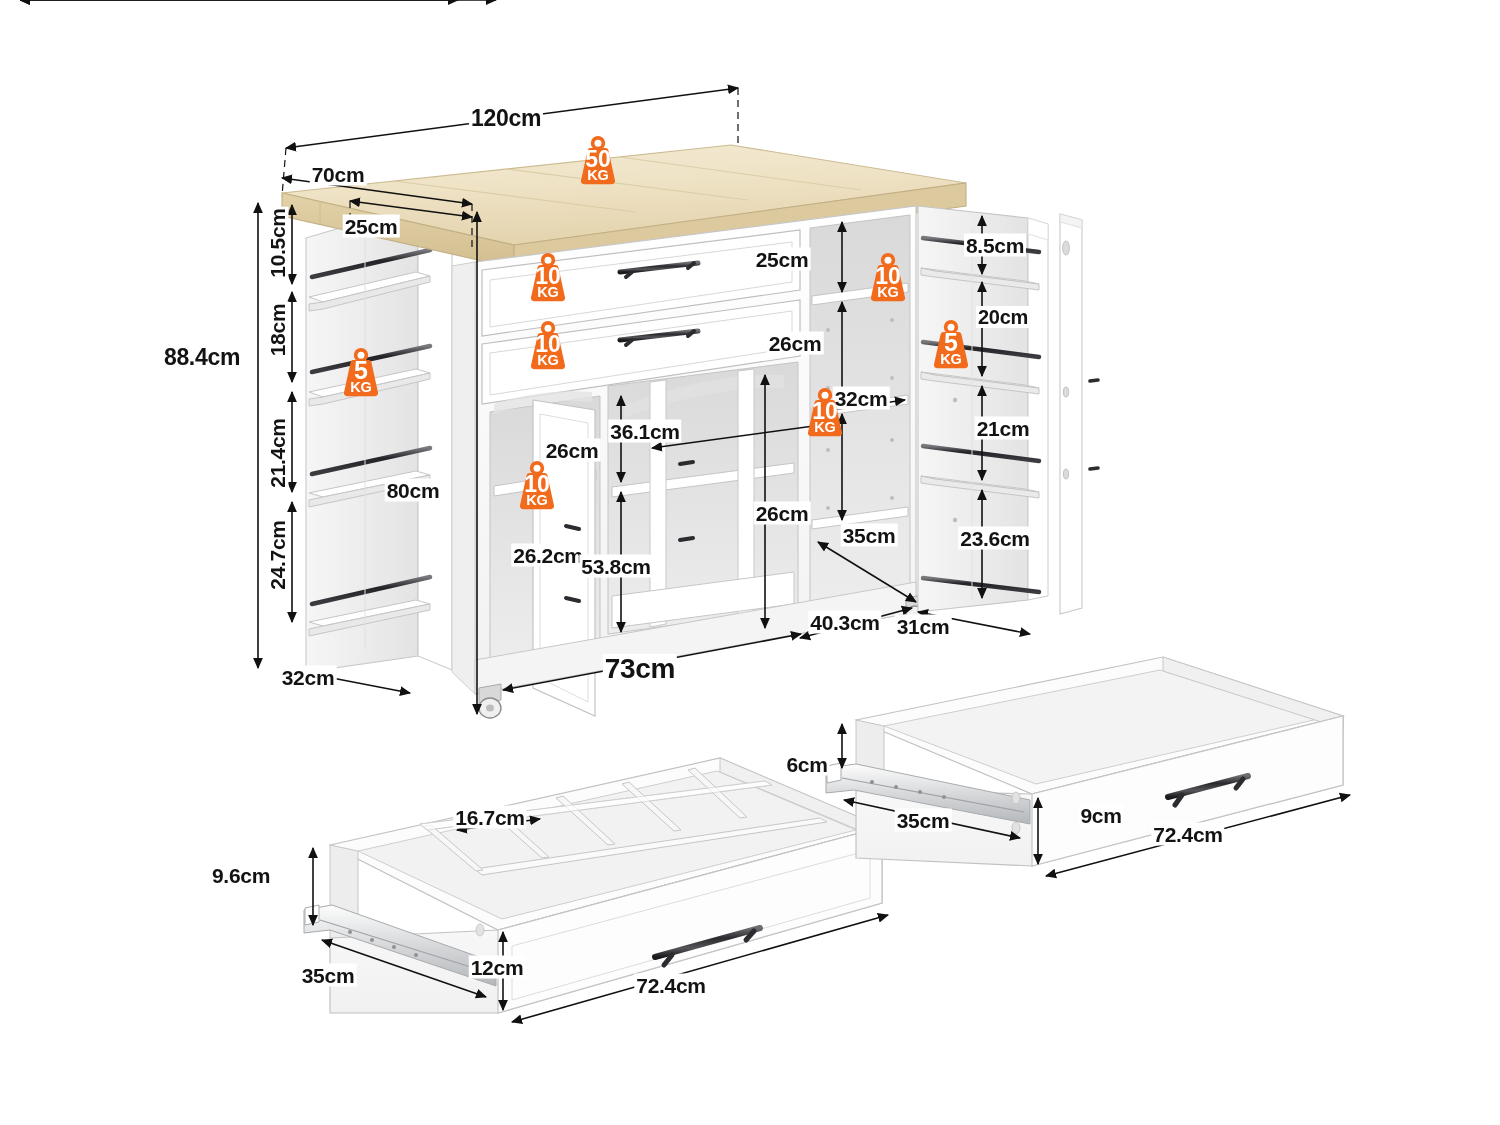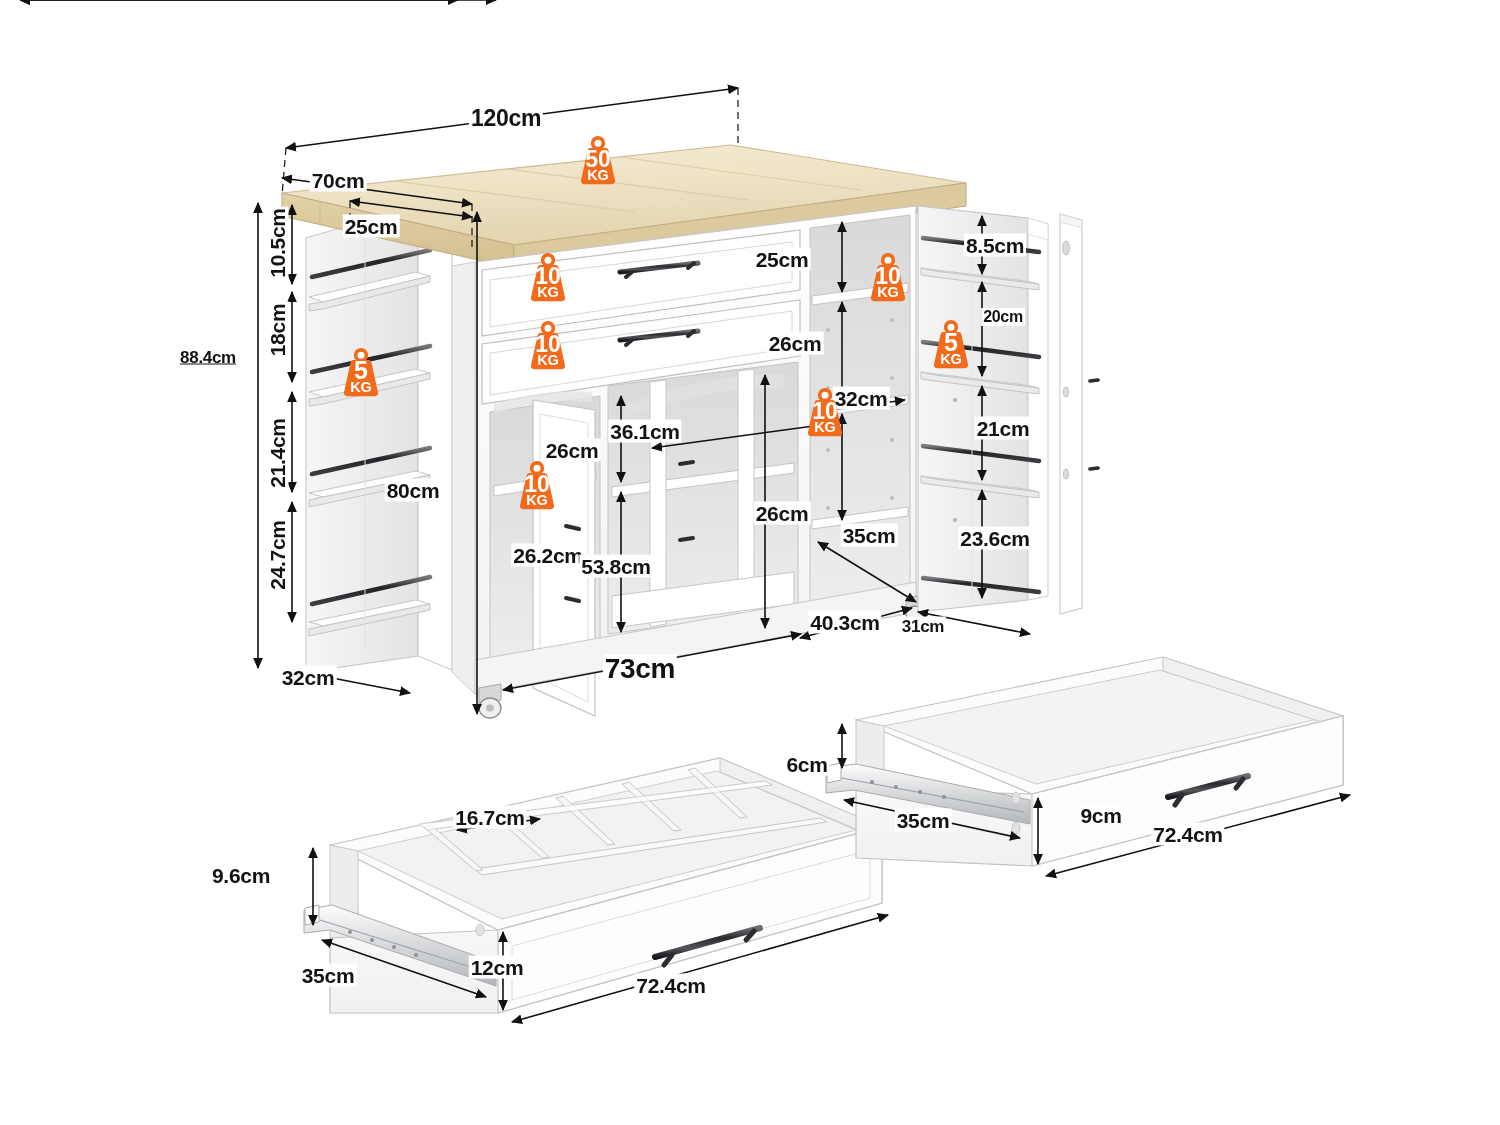--- a/index.html
+++ b/index.html
@@ -446,43 +446,43 @@
 
     <line x1="1018" y1="798" x2="1018" y2="864"></line>
 
     <line x1="1026" y1="876" x2="1330" y2="795"></line>
   </g>
 
 </svg>
 
 <div id="labels">
       <div class="dimlabel" style="font-size: 23px; left: 486px; top: 118px; transform: translate(-50%, -50%);">120cm</div>
-      <div class="dimlabel" style="font-size: 21px; left: 318px; top: 180px; transform: translate(-50%, -50%);">70cm</div>
+      <div class="dimlabel" style="font-size: 21px; left: 318px; top: 174px; transform: translate(-50%, -50%);">70cm</div>
       <div class="dimlabel" style="font-size: 21px; left: 351px; top: 226px; transform: translate(-50%, -50%);">25cm</div>
-      <div class="dimlabel" style="font-size: 17px; left: 188px; top: 357px; transform: translate(-50%, -50%); text-decoration: underline;">88.4cm</div>
+      <div class="dimlabel" style="font-size: 23px; left: 182px; top: 357px; transform: translate(-50%, -50%);">88.4cm</div>
       <div class="dimlabel vert" style="font-size: 21px; left: 257px; top: 243px; transform: translate(-50%, -50%) rotate(-90deg);">10.5cm</div>
       <div class="dimlabel vert" style="font-size: 21px; left: 257px; top: 330px; transform: translate(-50%, -50%) rotate(-90deg);">18cm</div>
       <div class="dimlabel vert" style="font-size: 21px; left: 257px; top: 453px; transform: translate(-50%, -50%) rotate(-90deg);">21.4cm</div>
       <div class="dimlabel vert" style="font-size: 21px; left: 257px; top: 555px; transform: translate(-50%, -50%) rotate(-90deg);">24.7cm</div>
       <div class="dimlabel" style="font-size: 21px; left: 288px; top: 677px; transform: translate(-50%, -50%);">32cm</div>
       <div class="dimlabel" style="font-size: 21px; left: 393px; top: 490px; transform: translate(-50%, -50%); text-align: right;">80cm</div>
       <div class="dimlabel" style="font-size: 21px; left: 762px; top: 259px; transform: translate(-50%, -50%);">25cm</div>
       <div class="dimlabel" style="font-size: 21px; left: 775px; top: 343px; transform: translate(-50%, -50%);">26cm</div>
       <div class="dimlabel" style="font-size: 21px; left: 841px; top: 398px; transform: translate(-50%, -50%);">32cm</div>
       <div class="dimlabel" style="font-size: 21px; left: 762px; top: 513px; transform: translate(-50%, -50%);">26cm</div>
       <div class="dimlabel" style="font-size: 21px; left: 849px; top: 535px; transform: translate(-50%, -50%);">35cm</div>
       <div class="dimlabel" style="font-size: 21px; left: 552px; top: 450px; transform: translate(-50%, -50%);">26cm</div>
       <div class="dimlabel" style="font-size: 21px; left: 528px; top: 555px; transform: translate(-50%, -50%);">26.2cm</div>
       <div class="dimlabel" style="font-size: 21px; left: 625px; top: 431px; transform: translate(-50%, -50%);">36.1cm</div>
       <div class="dimlabel" style="font-size: 21px; left: 596px; top: 566px; transform: translate(-50%, -50%);">53.8cm</div>
       <div class="dimlabel" style="font-size: 28px; left: 620px; top: 669px; transform: translate(-50%, -50%);">73cm</div>
       <div class="dimlabel" style="font-size: 21px; left: 825px; top: 622px; transform: translate(-50%, -50%);">40.3cm</div>
-      <div class="dimlabel" style="font-size: 17px; left: 903px; top: 626px; transform: translate(-50%, -50%);">31cm</div>
+      <div class="dimlabel" style="font-size: 21px; left: 903px; top: 626px; transform: translate(-50%, -50%);">31cm</div>
       <div class="dimlabel" style="font-size: 21px; left: 975px; top: 245px; transform: translate(-50%, -50%);">8.5cm</div>
-      <div class="dimlabel" style="font-size: 16px; left: 983px; top: 317px; transform: translate(-50%, -50%);">20cm</div>
+      <div class="dimlabel" style="font-size: 20px; left: 983px; top: 317px; transform: translate(-50%, -50%);">20cm</div>
       <div class="dimlabel" style="font-size: 21px; left: 983px; top: 428px; transform: translate(-50%, -50%);">21cm</div>
       <div class="dimlabel" style="font-size: 21px; left: 975px; top: 538px; transform: translate(-50%, -50%);">23.6cm</div>
       <div class="dimlabel" style="font-size: 21px; left: 470px; top: 817px; transform: translate(-50%, -50%);">16.7cm</div>
       <div class="dimlabel" style="font-size: 21px; left: 221px; top: 875px; transform: translate(-50%, -50%);">9.6cm</div>
       <div class="dimlabel" style="font-size: 21px; left: 308px; top: 975px; transform: translate(-50%, -50%);">35cm</div>
       <div class="dimlabel" style="font-size: 21px; left: 477px; top: 967px; transform: translate(-50%, -50%);">12cm</div>
       <div class="dimlabel" style="font-size: 21px; left: 651px; top: 985px; transform: translate(-50%, -50%);">72.4cm</div>
       <div class="dimlabel" style="font-size: 21px; left: 787px; top: 764px; transform: translate(-50%, -50%);">6cm</div>
       <div class="dimlabel" style="font-size: 21px; left: 903px; top: 820px; transform: translate(-50%, -50%);">35cm</div>
       <div class="dimlabel" style="font-size: 21px; left: 1081px; top: 815px; transform: translate(-50%, -50%);">9cm</div>

